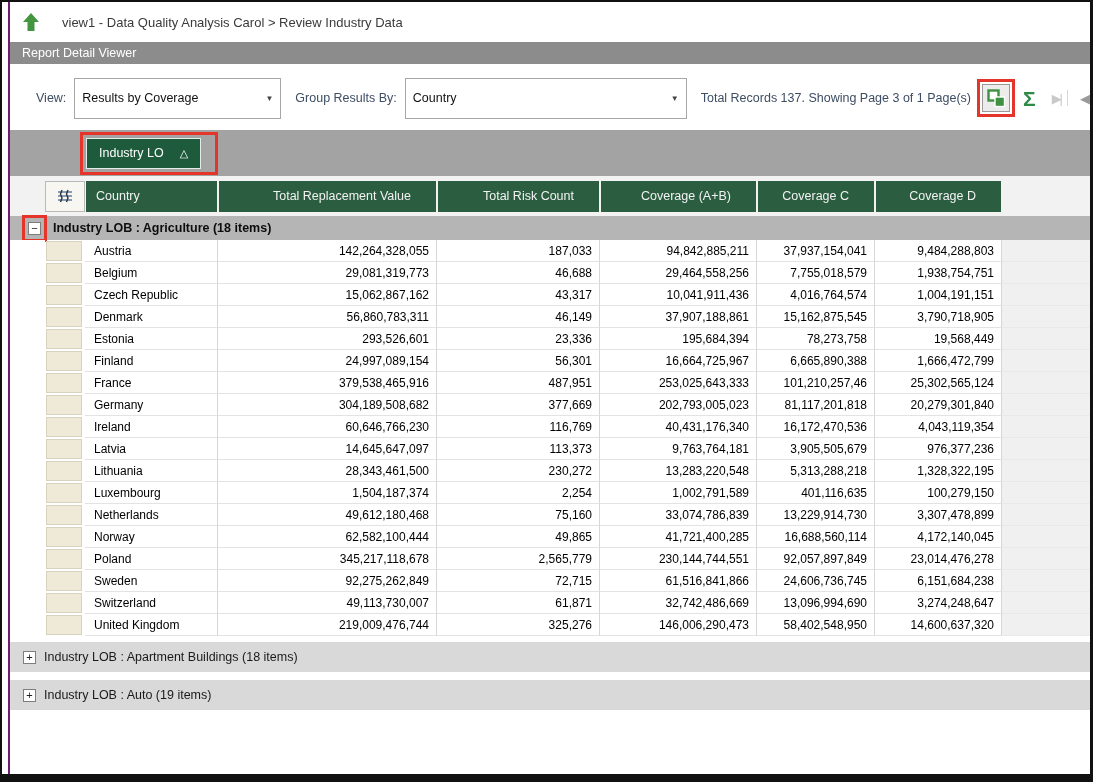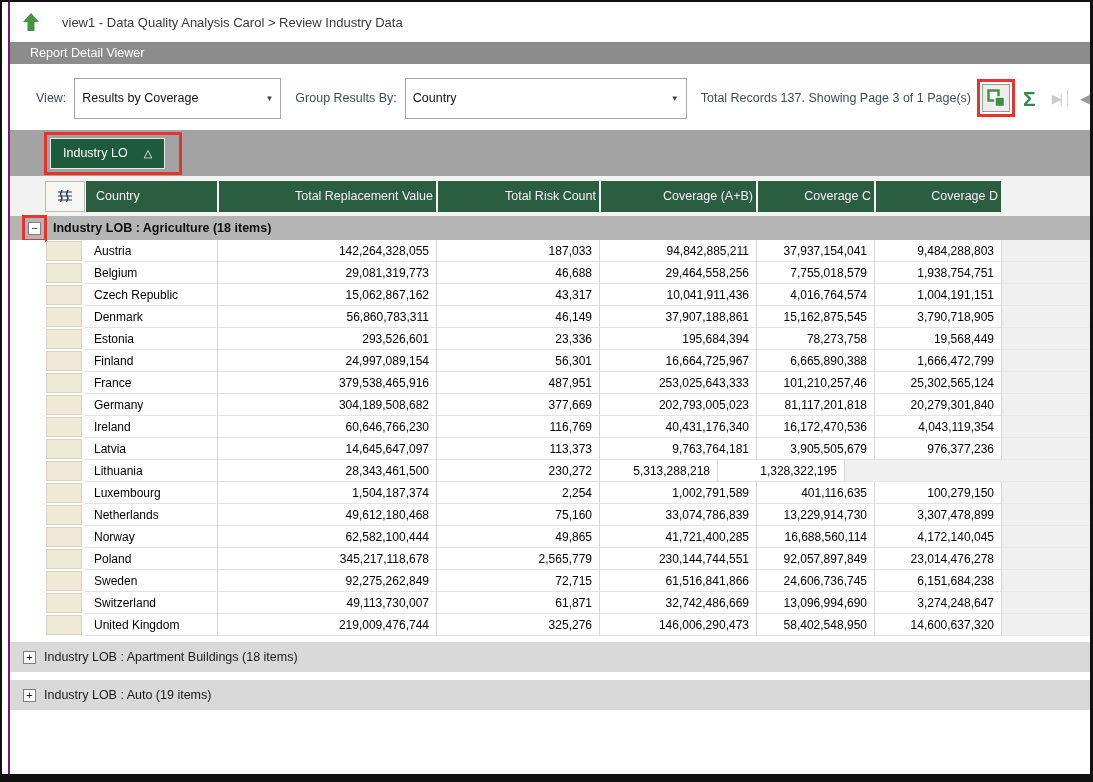--- a/index.html
+++ b/index.html
@@ -9,21 +9,21 @@
            border:2px solid #111; border-right-width:3px; border-bottom-width:8px; }
   .content { position:relative; height:100%; margin-left:6px; border-left:2px solid #701a75; }
 
   
   .titlebar { height:40px; display:flex; align-items:center; padding-left:12px; background:#fff; }
   .titlebar .up-arrow { width:18px; height:18px; margin-right:22px; }
   .titlebar .title-text { font-size:13px; color:#3a3a3a; }
 
   
   .rdv-bar { height:22px; background:#8c8c8c; color:#fff; font-size:12.5px;
-             display:flex; align-items:center; padding-left:20px;text-align:right; }
+             display:flex; align-items:center; padding-left:12px;text-align:right; }
 
   
   .toolbar { height:40px; margin-top:14px; display:flex; align-items:center; padding-left:26px; }
   .tb-label { font-size:12.5px; color:#3d4d63; white-space:nowrap; }
   .dropdown { height:41px; background:#fff; border:1px solid #a6a6a6; display:flex;
               align-items:center; justify-content:space-between; padding:0 7px;
               font-size:12.5px; color:#111; margin-left:8px; }
   .dd-view { width:220px; }
   .dd-group { width:300px; }
   .dd-arrow { font-size:8px; color:#444; margin-left:10px; }
@@ -32,35 +32,35 @@
   .icon-annotation { display:inline-flex; padding:2px; margin-left:6px; }
   .tool-btn { width:28px; height:28px; background:#ececec; border:1px solid #9a9a9a;
               display:flex; align-items:center; justify-content:center; }
   .sigma { font-size:21px; font-weight:600; color:#2e8b46; margin-left:8px; line-height:1; }
   .pager { display:flex; align-items:center; margin-left:16px; }
   .pager-last { font-size:13px; color:#c9c9c9; letter-spacing:-2px; }
   .pager-sep { width:1px; height:16px; background:#d6d6d6; margin:0 12px 0 6px; }
   .pager-prev { font-size:13px; color:#9a9a9a; }
 
   
-  .chip-band { height:46px; margin-top:12px; background:#a3a3a3; display:flex; align-items:center; }
+  .chip-band { height:46px; margin-top:12px; background:#a3a3a3; display:flex; align-items:center;padding-left:36px; }
   .chip-annotation { display:inline-flex; margin-left:34px; padding:3px 14px 3px 3px; }
   .chip { background:#1e5a3c; border:1px solid #e3ece6; color:#fff; font-size:12.5px;
           height:31px; display:flex; align-items:center; padding:0 12px; }
   .chip .delta { margin-left:16px; font-size:11px; color:#fff; }
 
   
   :root { --w-exp:23px; --w-sel:40px; --w-country:133px; --w-trv:219px; --w-trc:163px;
           --w-ab:157px; --w-c:118px; --w-d:127px; }
   .grid { position:relative; }
   .grid-header { display:flex; align-items:center; height:40px; padding-left:35px; background:#f2f2f2; }
   .hcell { background:#2b5d41; color:#f2f2f2; font-size:12.5px; height:31px;
            display:flex; align-items:center; border-right:2px solid #f2f2f2; }
   .hcell.left  { justify-content:flex-start; padding-left:10px; }
-  .hcell.right { justify-content:flex-end;  padding-right:3px; }
+  .hcell.right { justify-content:flex-end;  padding-right:25px; }
   .hc-country{width:var(--w-country);} .hc-trv{width:var(--w-trv);} .hc-trc{width:var(--w-trc);}
   .hc-ab{width:var(--w-ab);} .hc-c{width:var(--w-c);} .hc-d{width:var(--w-d);}
   .chooser-cell { width:var(--w-sel); height:31px; background:#f7f6f1; border:1px solid #b9b9b9;
                   display:flex; align-items:center; justify-content:center; margin-right:1px; }
 
   .group-row { height:24px; background:#b5b5b5; display:flex; align-items:center; padding-left:12px; }
   .expander-annotation { display:inline-flex; padding:4px 3px; }
   .expander { width:13px; height:13px; background:#fff; border:1px solid #7e7e7e; color:#222;
               font-size:11px; line-height:11px; display:flex; align-items:center; justify-content:center; }
   .group-label { font-size:12.5px; font-weight:bold; color:#0d0d0d; margin-left:6px; white-space:nowrap; }
@@ -278,20 +278,21 @@
     <div class="cell num c-c   val-3">3,905,505,679</div>
     <div class="cell num c-d   val-4">976,377,236</div>
     <div class="row-filler"></div>
   </div>
           <div class="data-row">
     <div class="exp-col"></div>
     <div class="sel-cell"></div>
     <div class="cell txt c-country">Lithuania</div>
     <div class="cell num c-trv val-0">28,343,461,500</div>
     <div class="cell num c-trc val-1">230,272</div>
+    <div class="cell num c-ab  val-2">13,283,220,548</div>
     <div class="cell num c-c   val-3">5,313,288,218</div>
     <div class="cell num c-d   val-4">1,328,322,195</div>
     <div class="row-filler"></div>
   </div>
           <div class="data-row">
     <div class="exp-col"></div>
     <div class="sel-cell"></div>
     <div class="cell txt c-country">Luxembourg</div>
     <div class="cell num c-trv val-0">1,504,187,374</div>
     <div class="cell num c-trc val-1">2,254</div>

